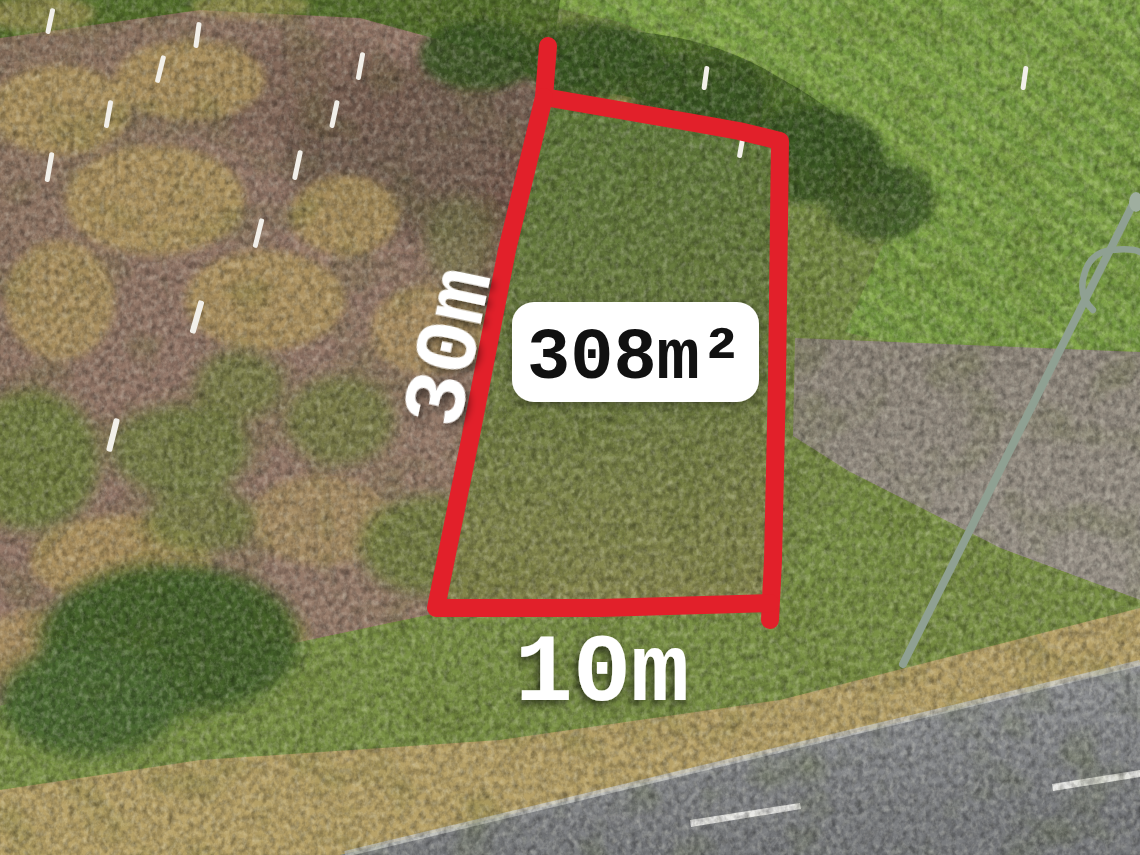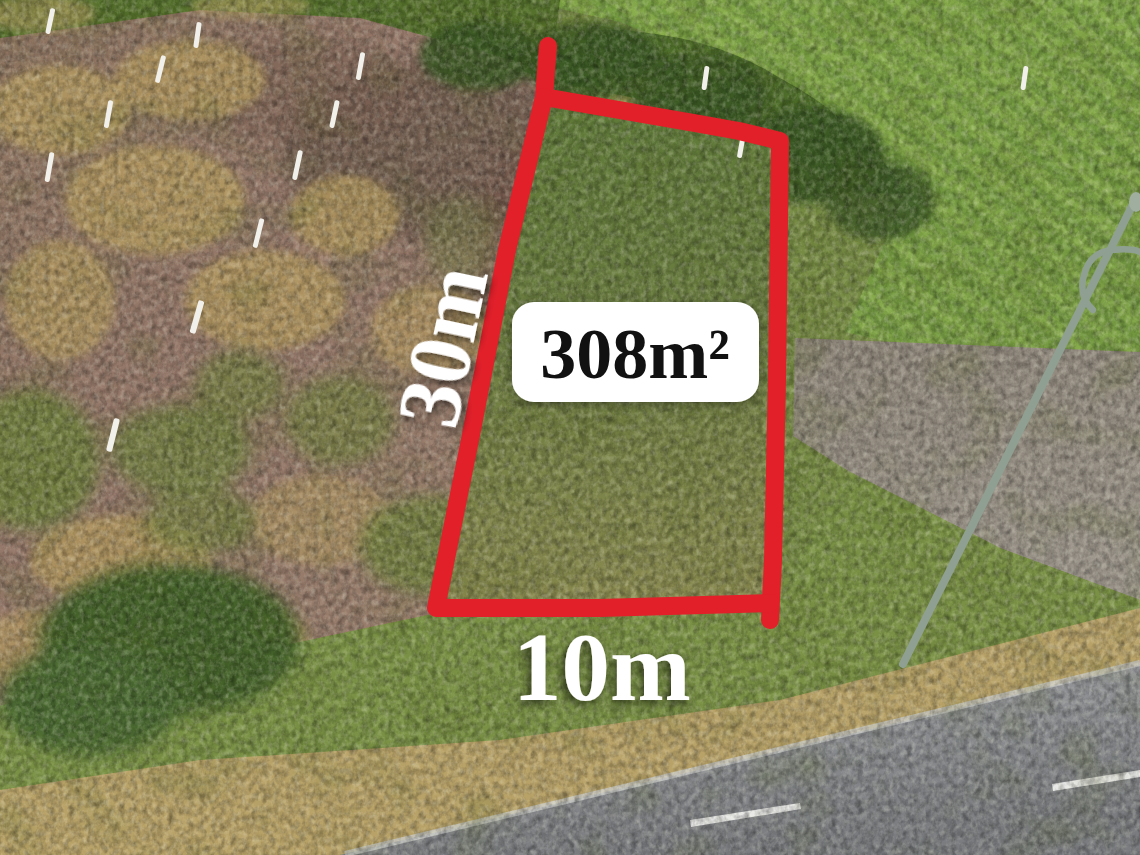--- a/index.html
+++ b/index.html
@@ -1,16 +1,16 @@
 <!DOCTYPE html>
 <html><head>
 <meta charset="utf-8">
 <style>
   html,body{margin:0;padding:0;background:#6f7f3e;}
-  #stage{width:1140px;height:855px;overflow:hidden;position:relative;font-family:Liberation Serif, serif;}
+  #stage{width:1140px;height:855px;overflow:hidden;position:relative;font-family:Liberation Mono, monospace;}
 </style>
 </head>
 <body>
 <div id="stage">
 <svg width="1140" height="855" viewBox="0 0 1140 855" xmlns="http://www.w3.org/2000/svg">
 <defs>
   <linearGradient id="dirtG" x1="0" y1="0" x2="1" y2="1">
     <stop offset="0" stop-color="#8d7460"></stop>
     <stop offset="0.45" stop-color="#95786a"></stop>
     <stop offset="1" stop-color="#99806c"></stop>

